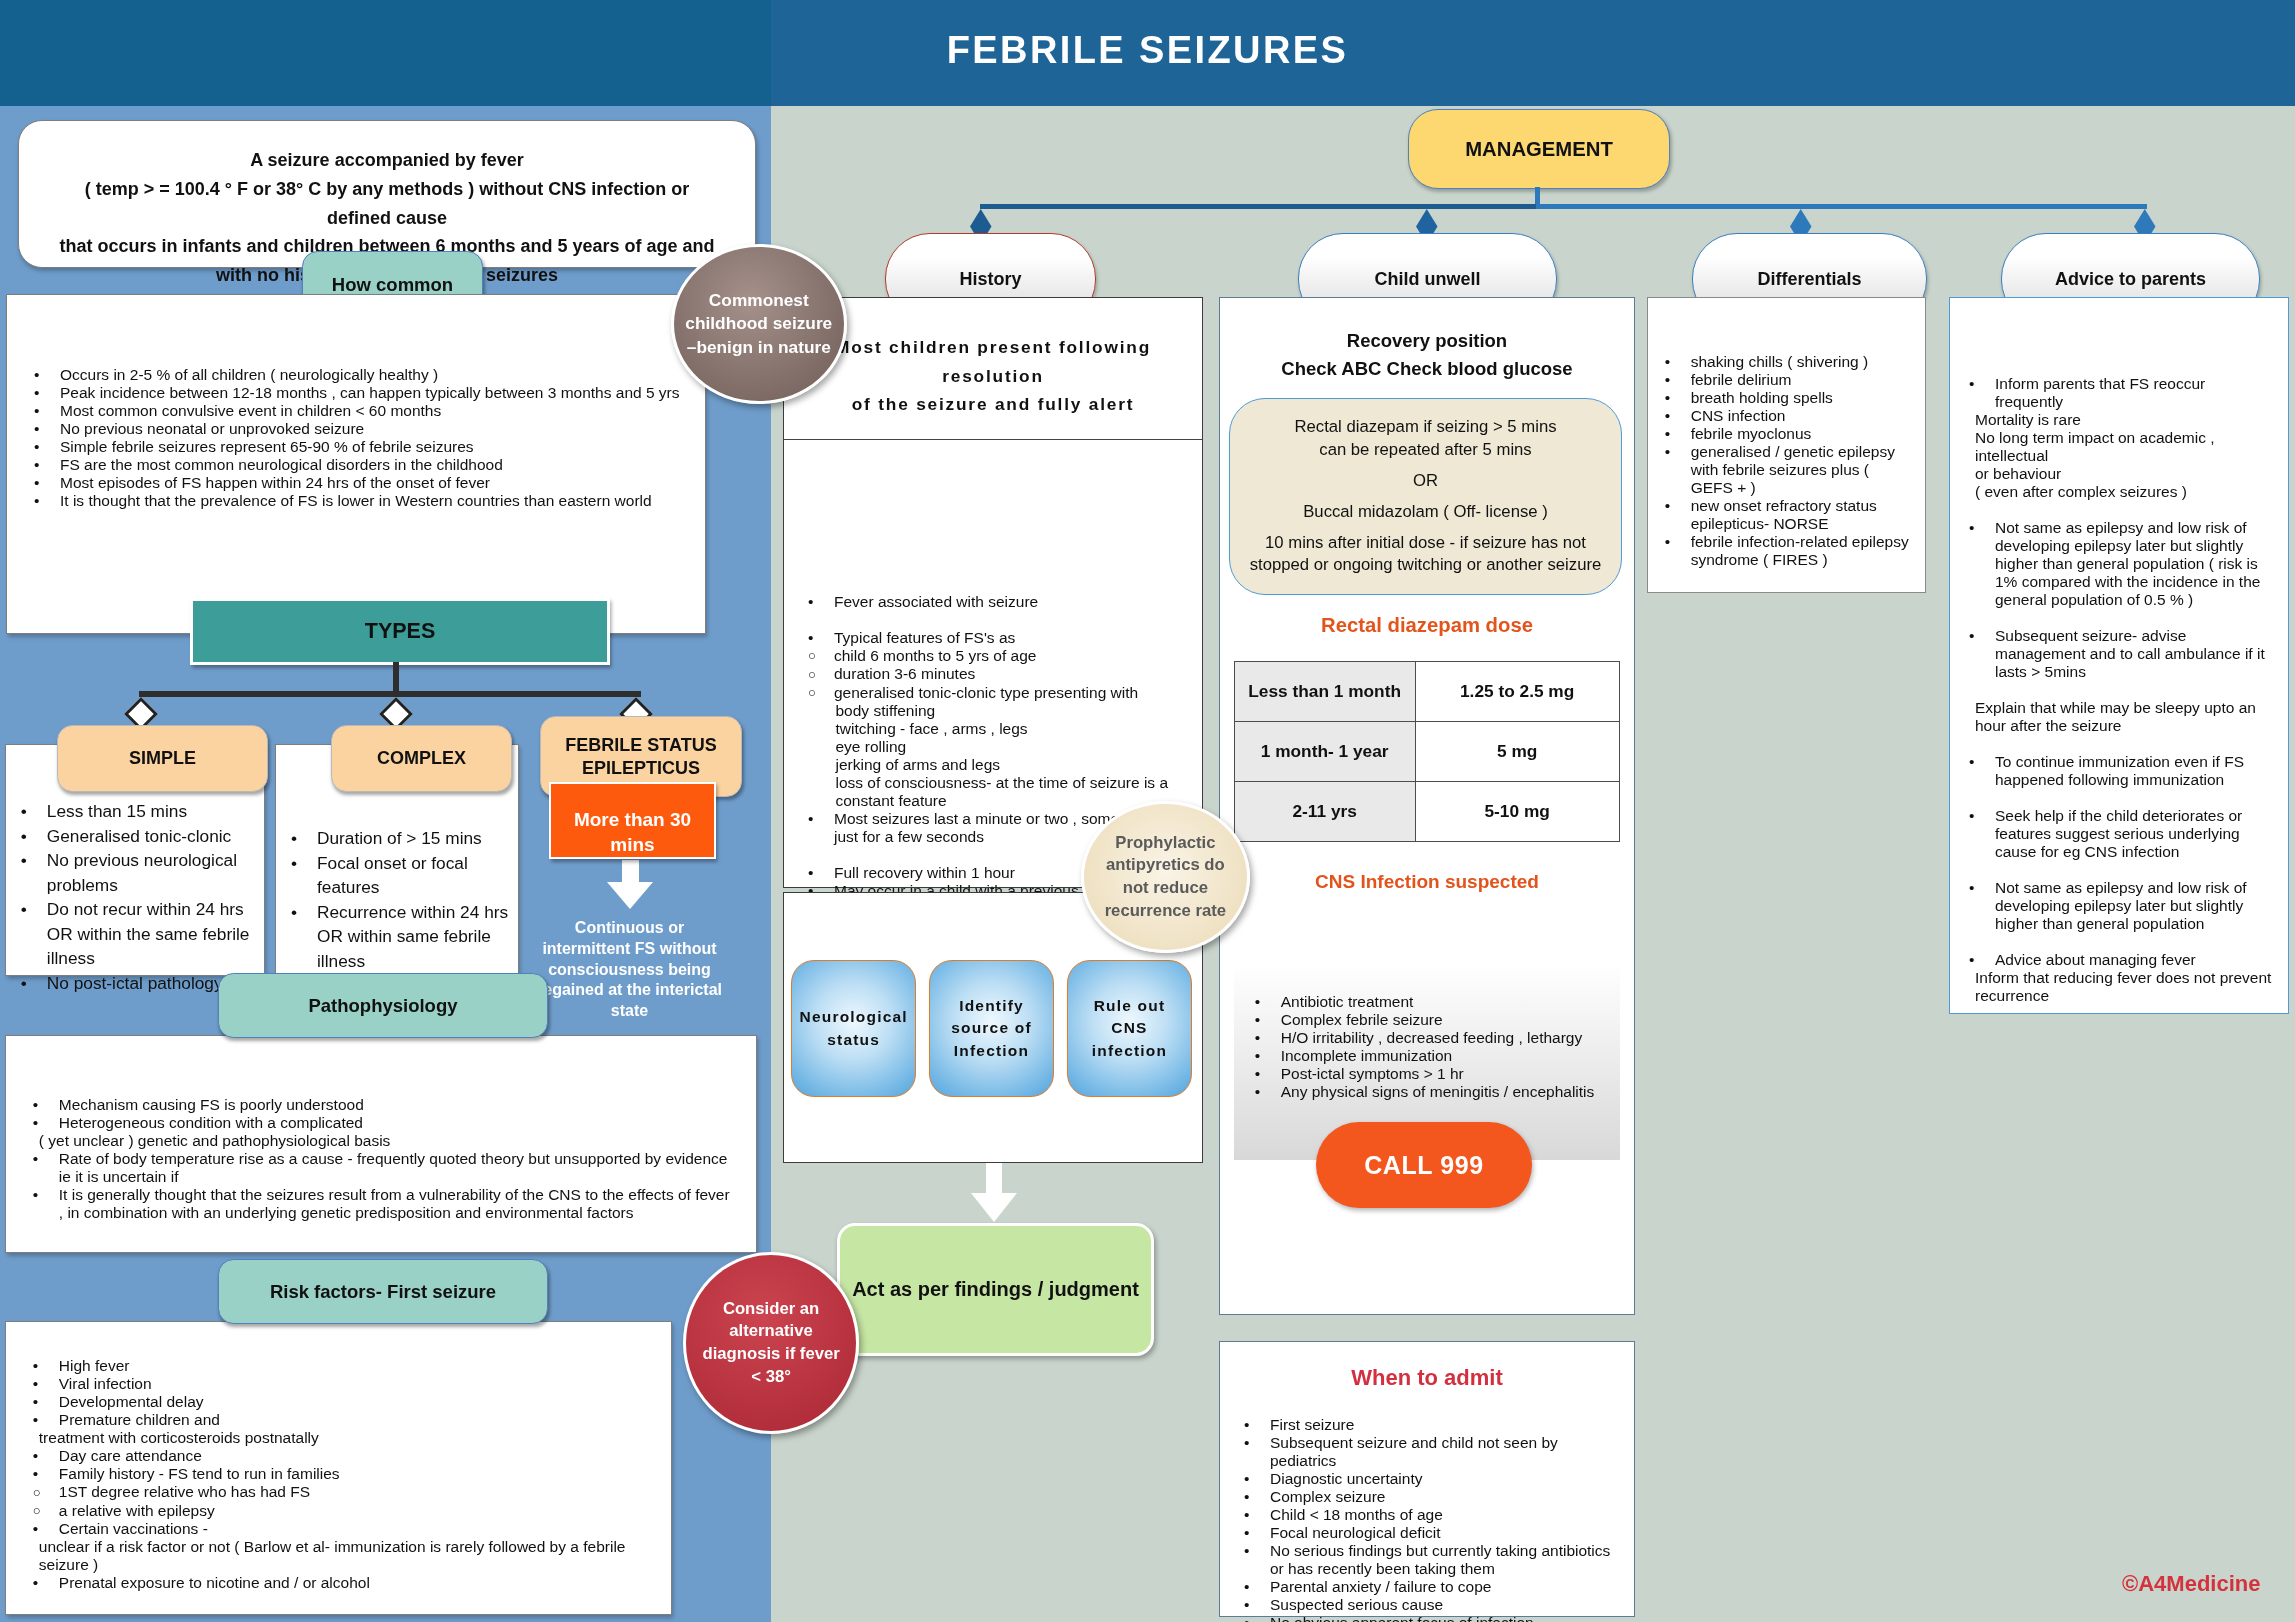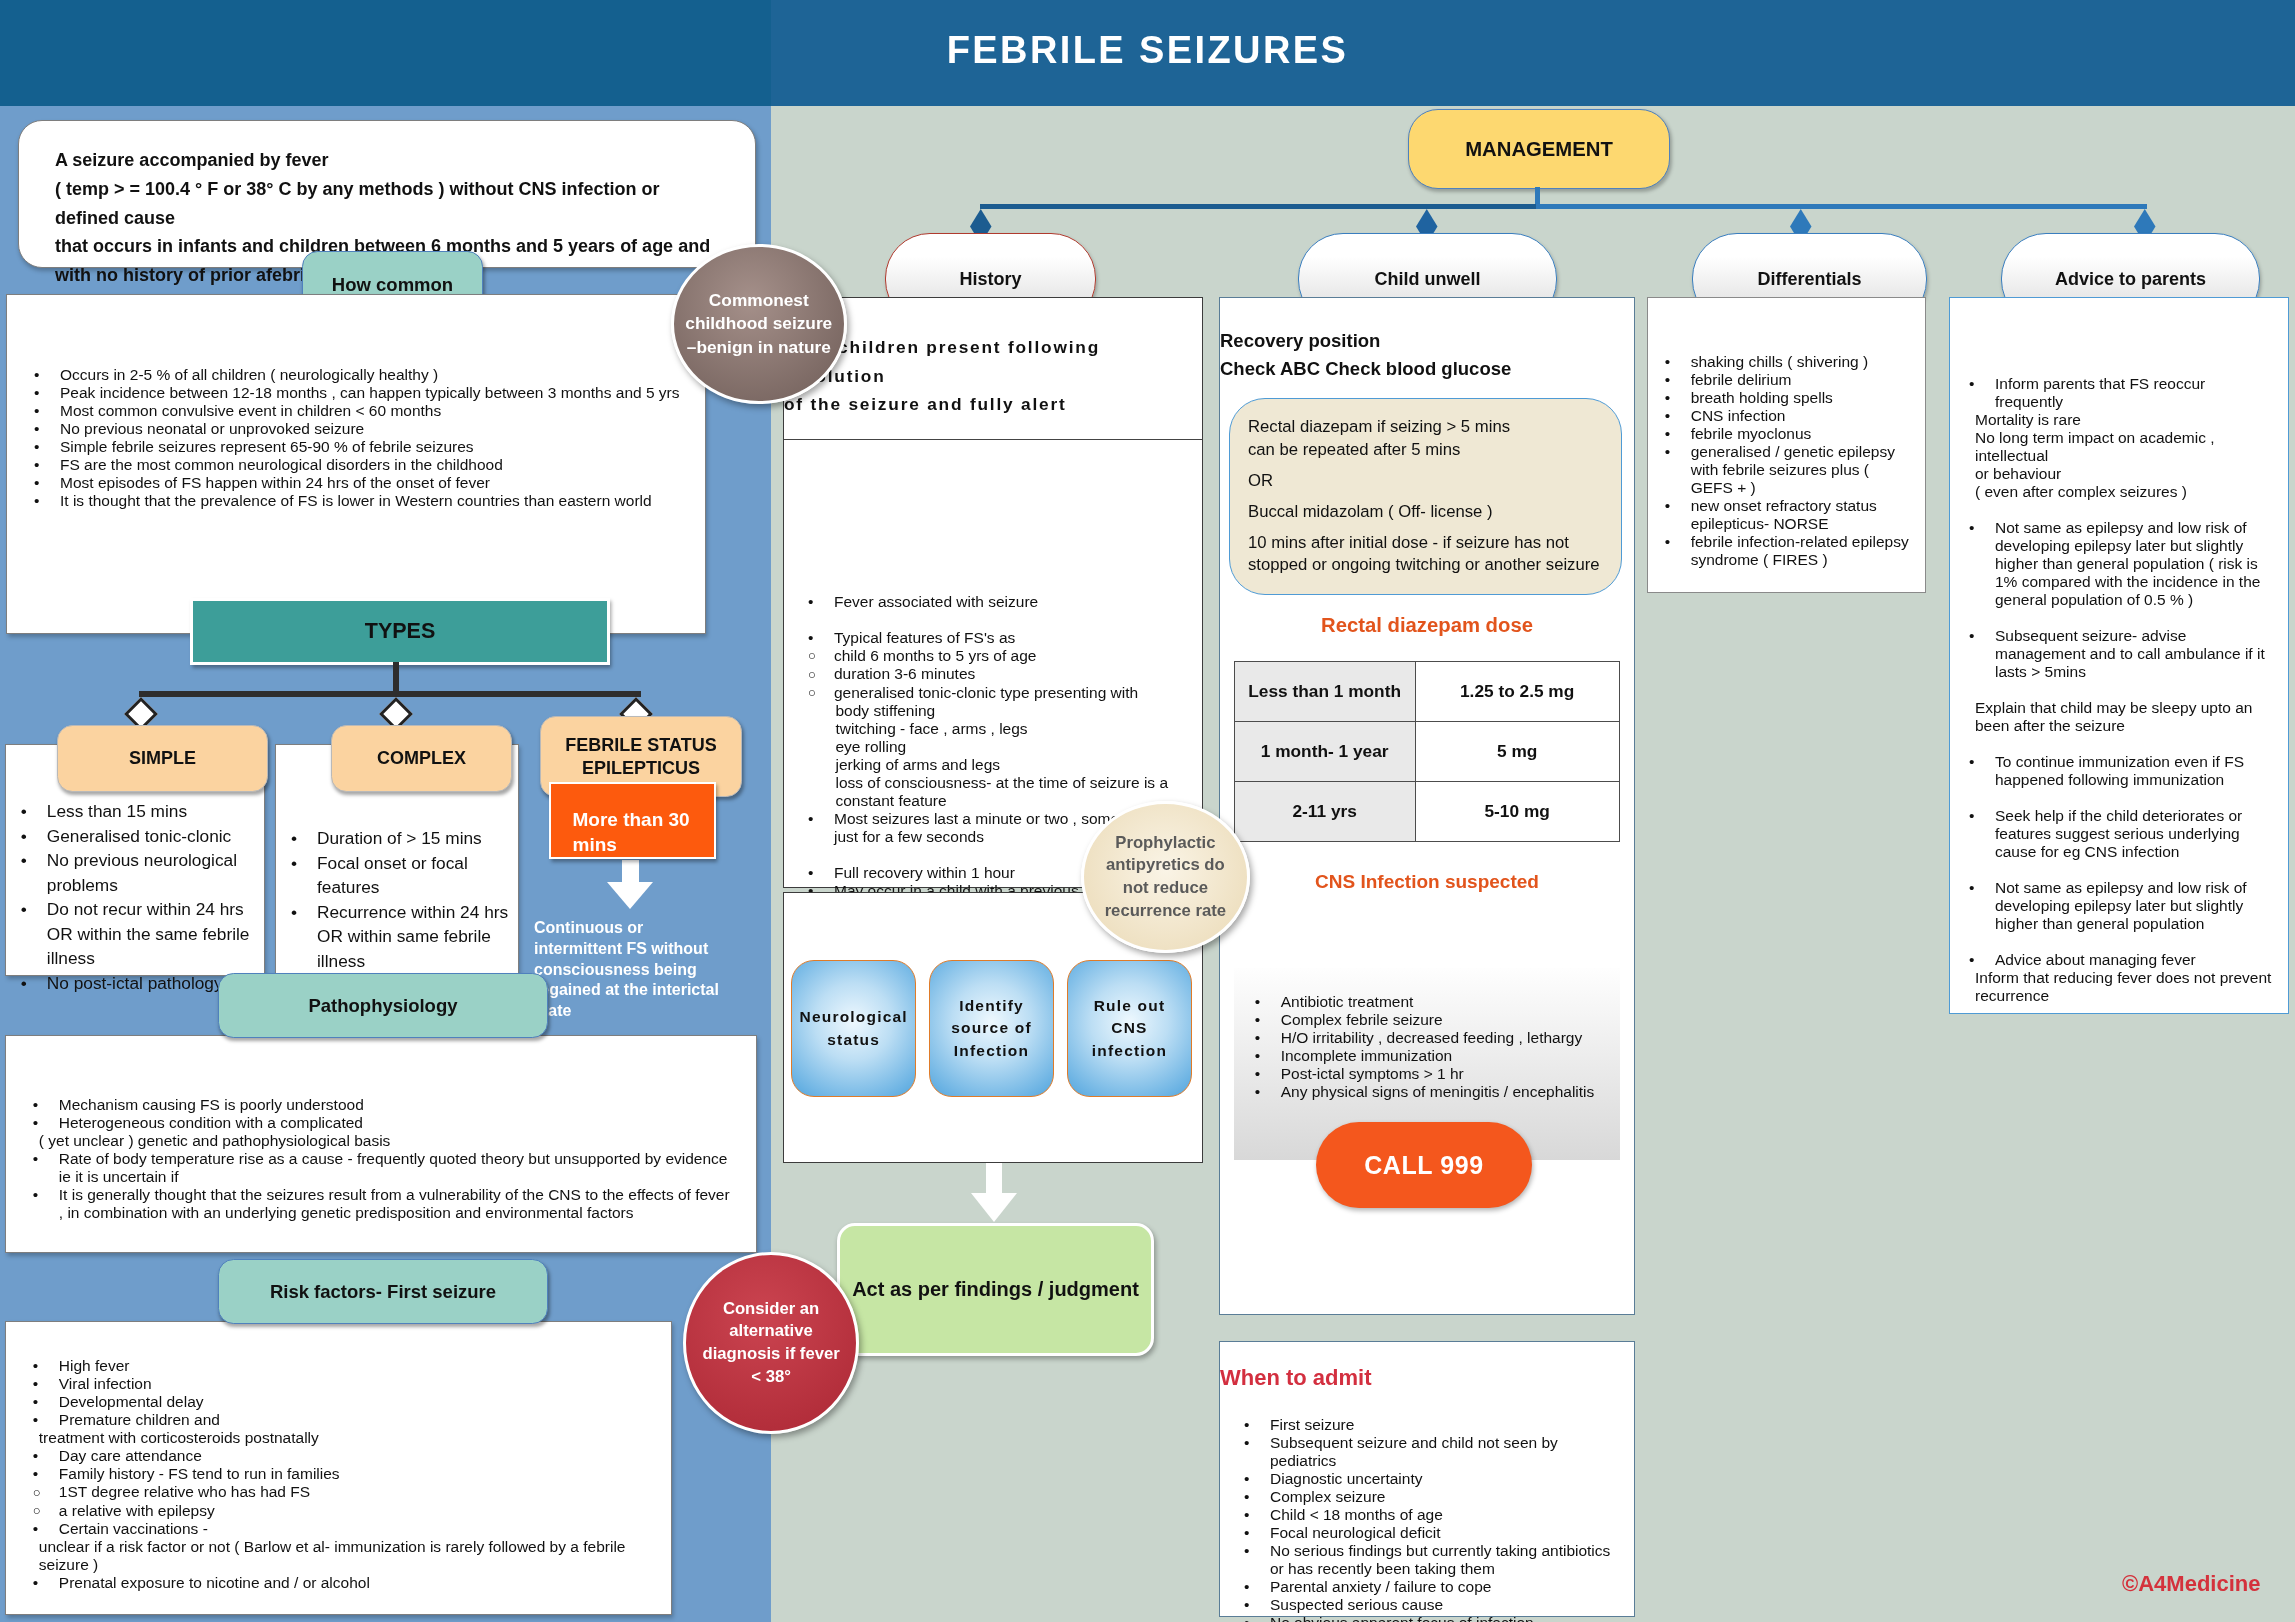--- a/index.html
+++ b/index.html
@@ -28,21 +28,21 @@
   
   .list{font-size:15.5px;line-height:18px;}
   .list-loose{font-size:17.3px;line-height:24.5px;}
   .li{display:flex;align-items:flex-start;min-height:1em;}
   .li .mk{flex:0 0 26px;}
   .li .tx{flex:1 1 auto;}
   .li.ind-1{padding-left:21.5px;}
   .li.m-none .mk{flex:0 0 6px;}
   .li.m-circle .mk{font-size:.85em;padding-top:0.6px;}
   .li.gap{height:18px;}
-  .ctr{}
+  .ctr{text-align:center;}
   .bold{font-weight:bold;}
   
   .bar{background:#2e2e2e;}
   .wdiamond{width:18px;height:18px;background:#fff;border:3.6px solid #222;transform:rotate(45deg);}
   .fdiamond{width:21.5px;height:35px;clip-path:polygon(50% 0,100% 50%,50% 100%,0 50%);}
   .orange-title{color:#e2541c;font-weight:bold;text-align:center;}
   table.dose{border-collapse:collapse;width:386px;}
   table.dose td{border:1.2px solid #4c4c4c;font-weight:bold;font-size:17.3px;text-align:center;height:57px;}
   table.dose td.age{background:#e9e9e9;width:47%;}
   table.dose td.mg{background:#fff;}
@@ -602,21 +602,21 @@
           <span class="tx">Not same as epilepsy and  low risk of developing  epilepsy later but slightly higher than general  population ( risk is 1% compared with the incidence  in the general population of 0.5 % )</span>
         </div>
         <div class="li m-gap gap"></div>
         <div class="li m-dot">
           <span class="mk">•</span>
           <span class="tx">Subsequent seizure- advise management and to call ambulance if it lasts &gt; 5mins</span>
         </div>
         <div class="li m-gap gap"></div>
         <div class="li m-none">
           <span class="mk"></span>
-          <span class="tx">Explain that child may be sleepy upto an been after the seizure</span>
+          <span class="tx">Explain that while may be sleepy upto an hour after the seizure</span>
         </div>
         <div class="li m-gap gap"></div>
         <div class="li m-dot">
           <span class="mk">•</span>
           <span class="tx">To continue immunization even if FS happened  following immunization</span>
         </div>
         <div class="li m-gap gap"></div>
         <div class="li m-dot">
           <span class="mk">•</span>
           <span class="tx">Seek help if the child deteriorates or features suggest serious underlying  cause for eg CNS infection</span>

